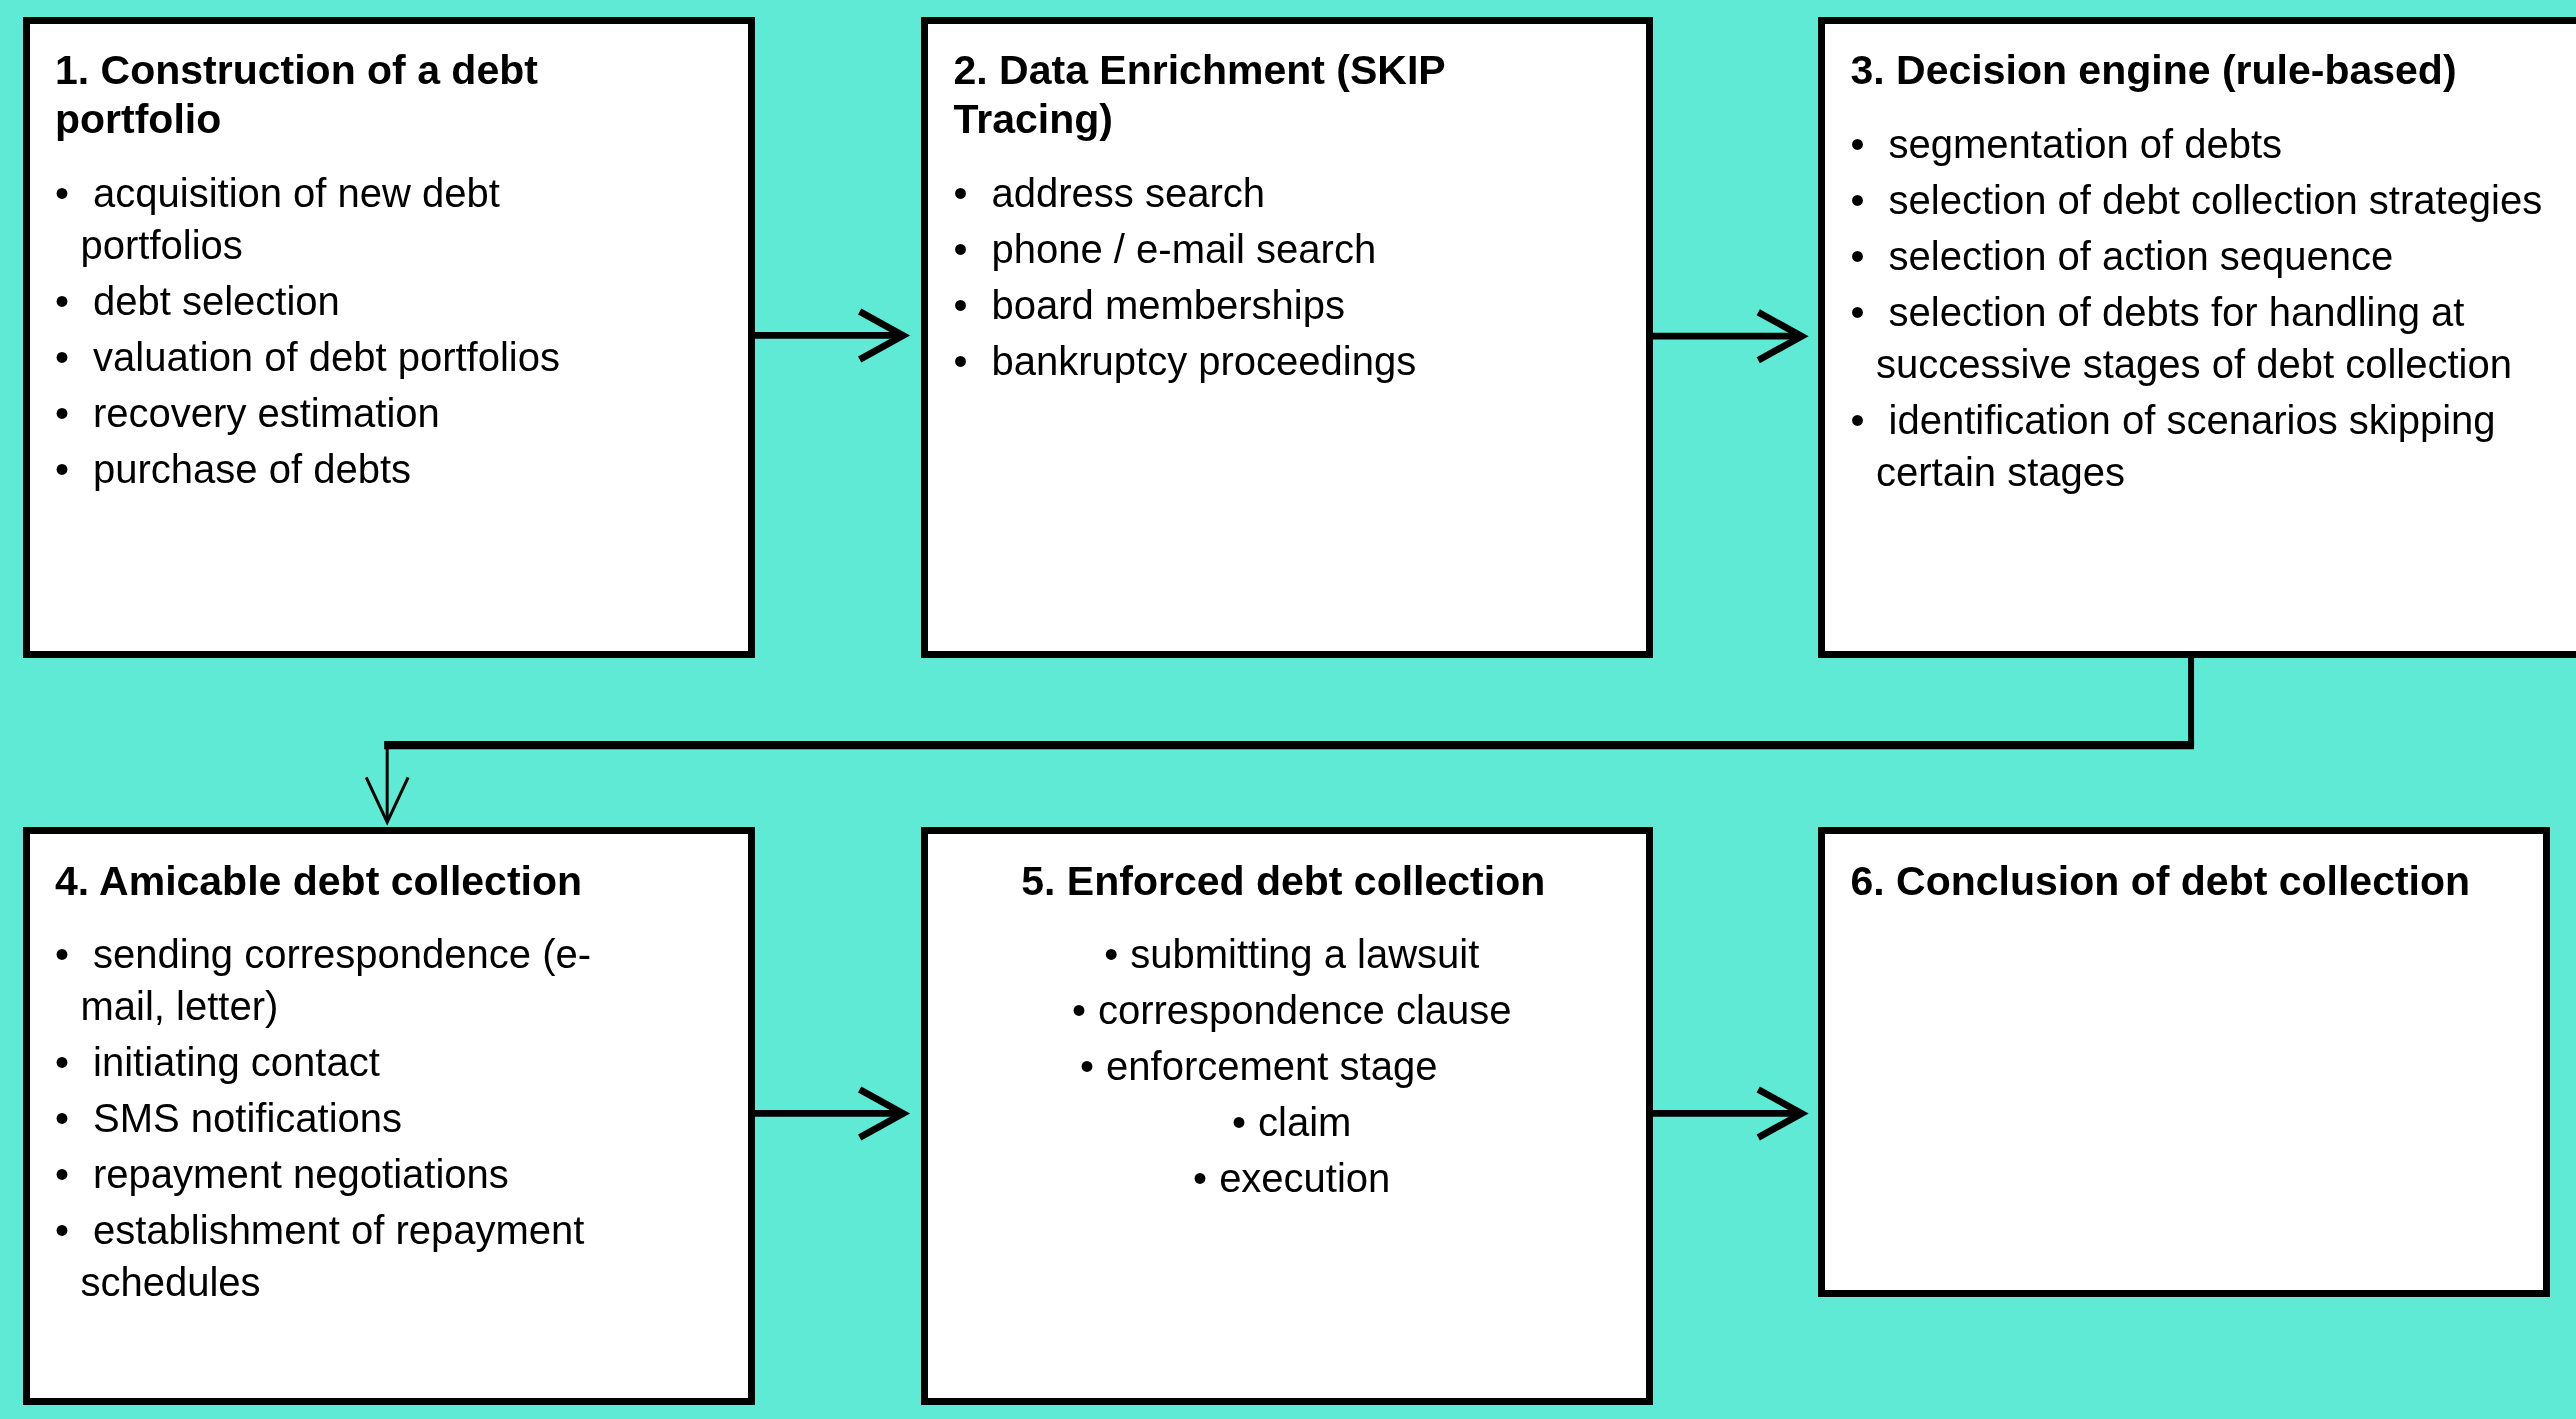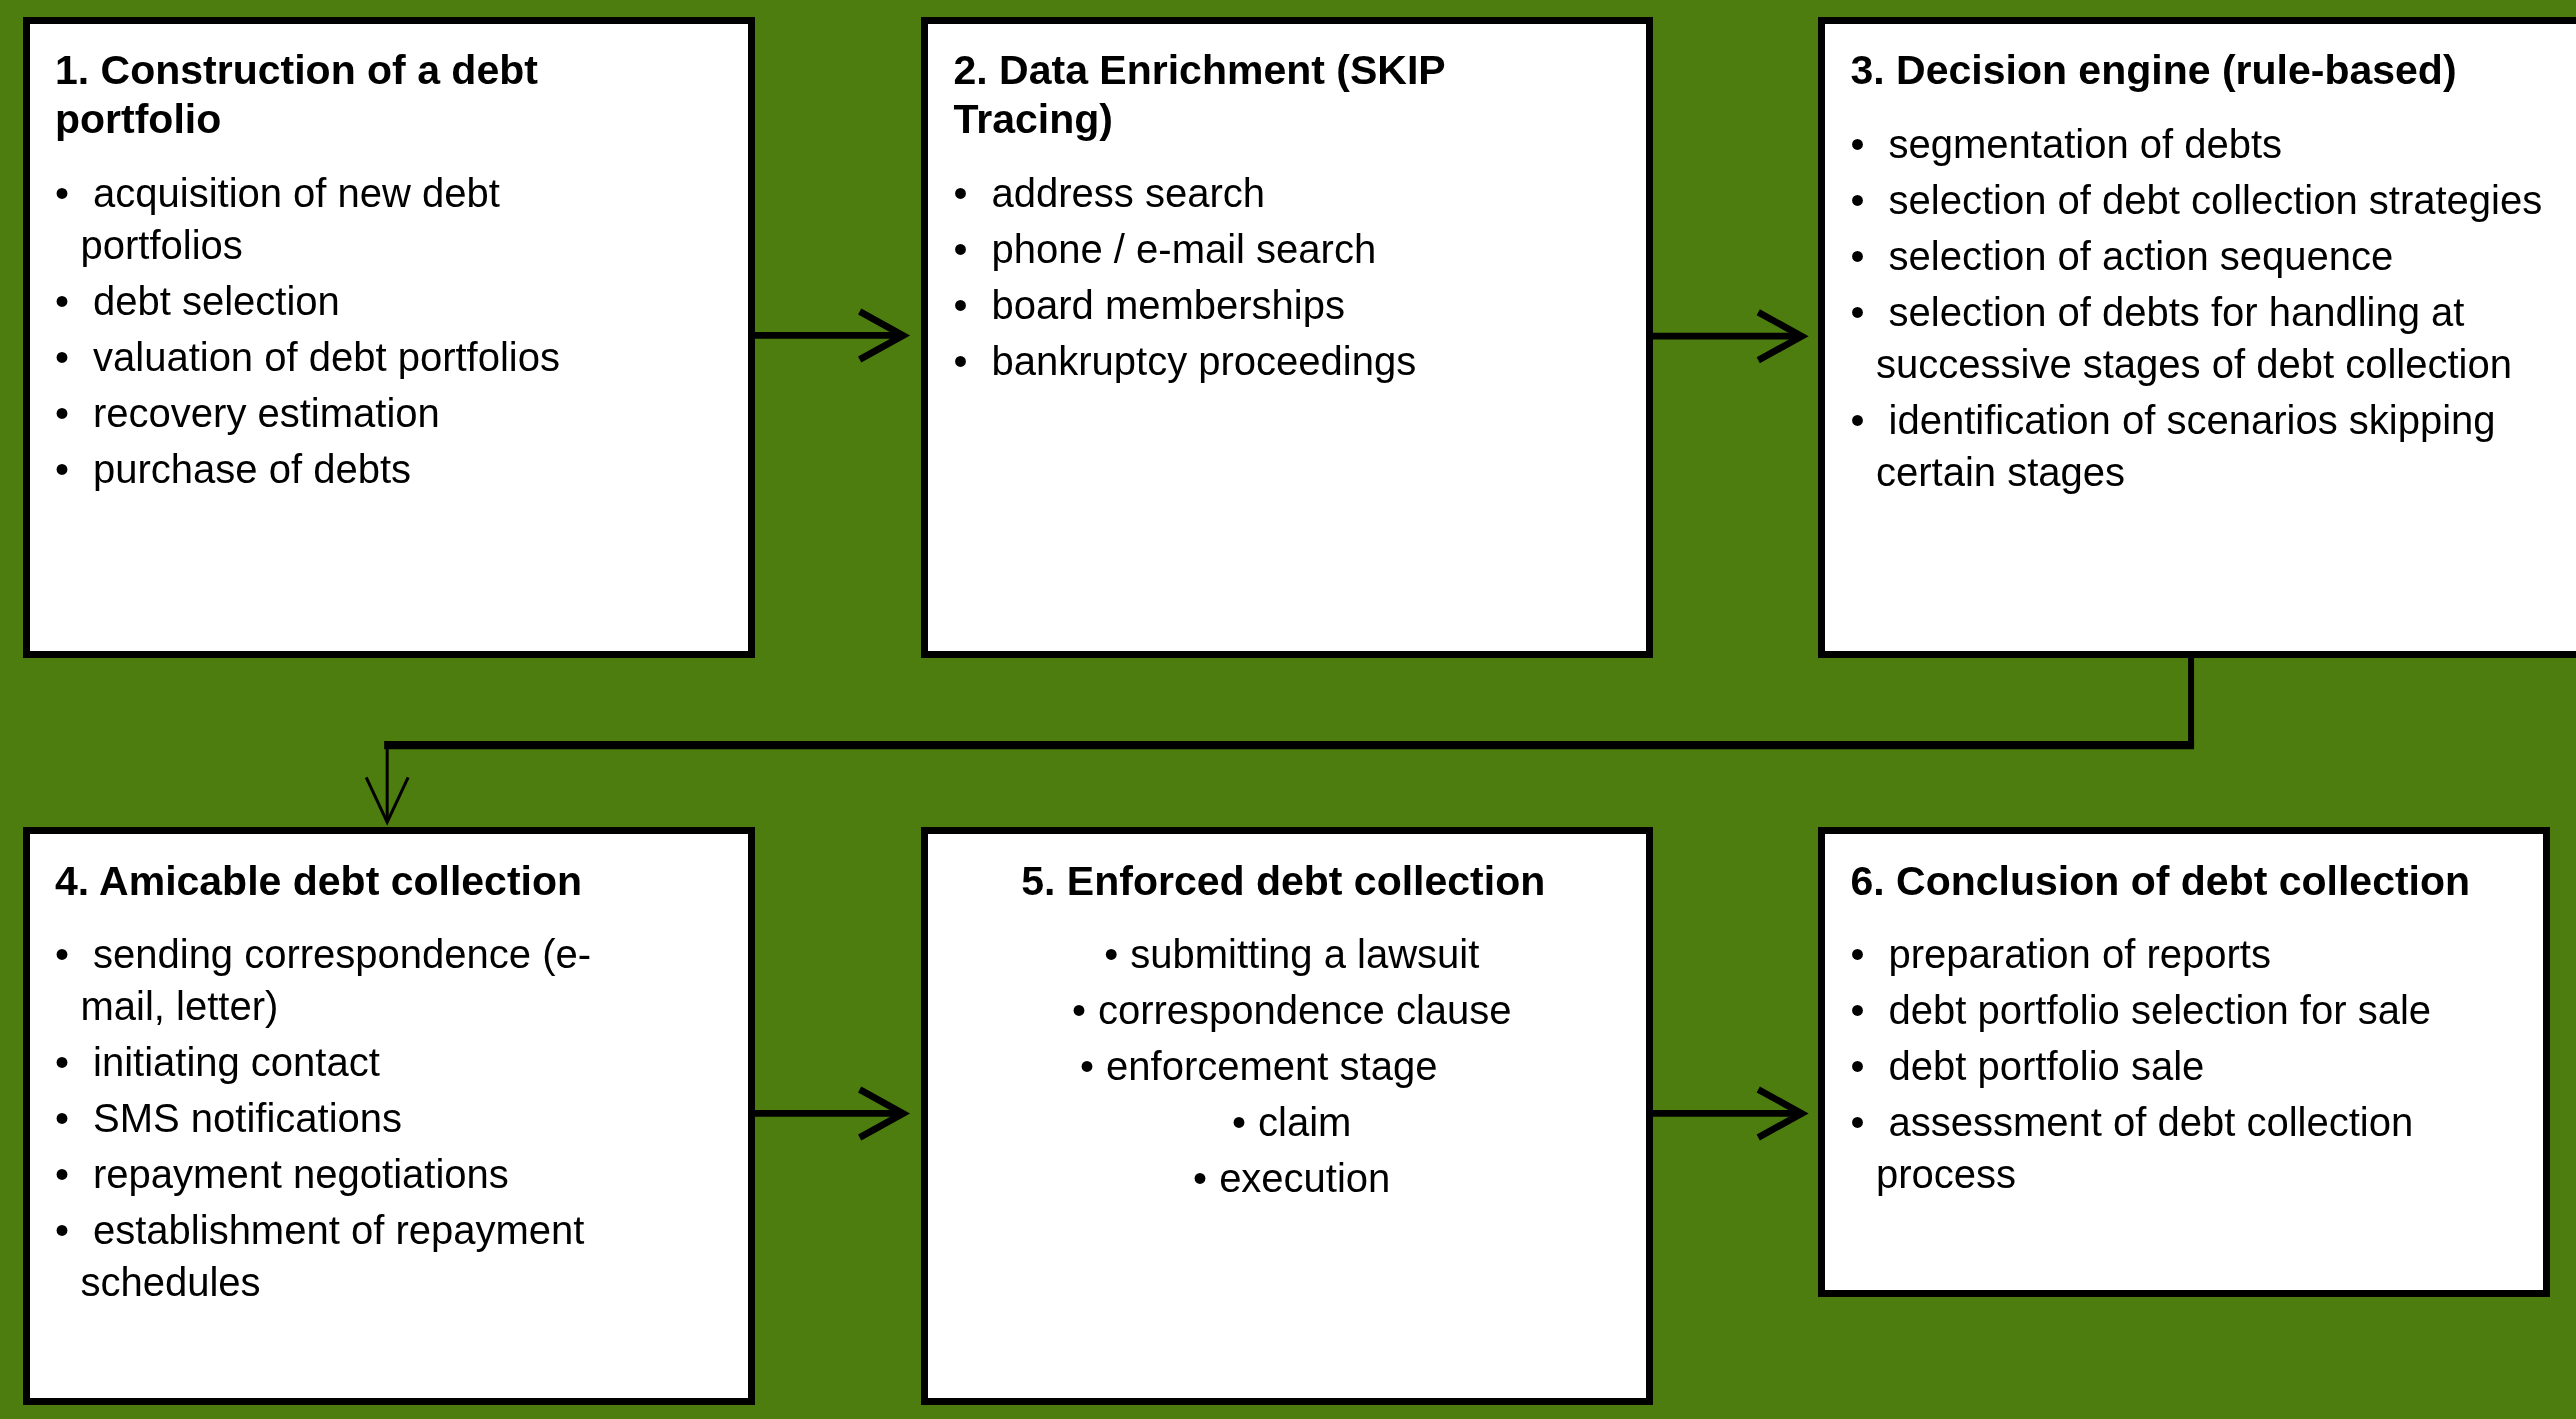--- a/index.html
+++ b/index.html
@@ -1,21 +1,21 @@
 <!DOCTYPE html>
 <html style="font-size:12px"><head>
 <meta charset="utf-8">
 <style>
   * { box-sizing: border-box; }
   html, body { margin: 0; padding: 0; background: #ffffff; }
   .canvas {
     position: relative;
     width: 2576px;
     height: 1419px;
-    background: #4d7c0f;
+    background: #5eead4;
     font-family: "Liberation Sans", sans-serif;
     color: #000000;
     overflow: hidden;
   }
   .box {
     position: absolute;
     border: 7.5px solid #000000;
     background: #ffffff;
     padding: 22.5px 33px 15px 25.5px;
   }
@@ -140,22 +140,16 @@
       <li class="lvl2">submitting a lawsuit</li>
       <li class="lvl2">correspondence clause</li>
       <li>enforcement stage</li>
       <li class="lvl2">claim</li>
       <li class="lvl2">execution</li>
     </ul>
   </div>
 
   <div class="box box6">
     <h2 class="box-title">6. Conclusion of debt collection</h2>
-    <ul class="items">
-      <li>preparation of reports</li>
-      <li>debt portfolio selection for sale</li>
-      <li>debt portfolio sale</li>
-      <li>assessment of debt collection process</li>
-    </ul>
   </div>
 
 </div>
 
 
 </body></html>

